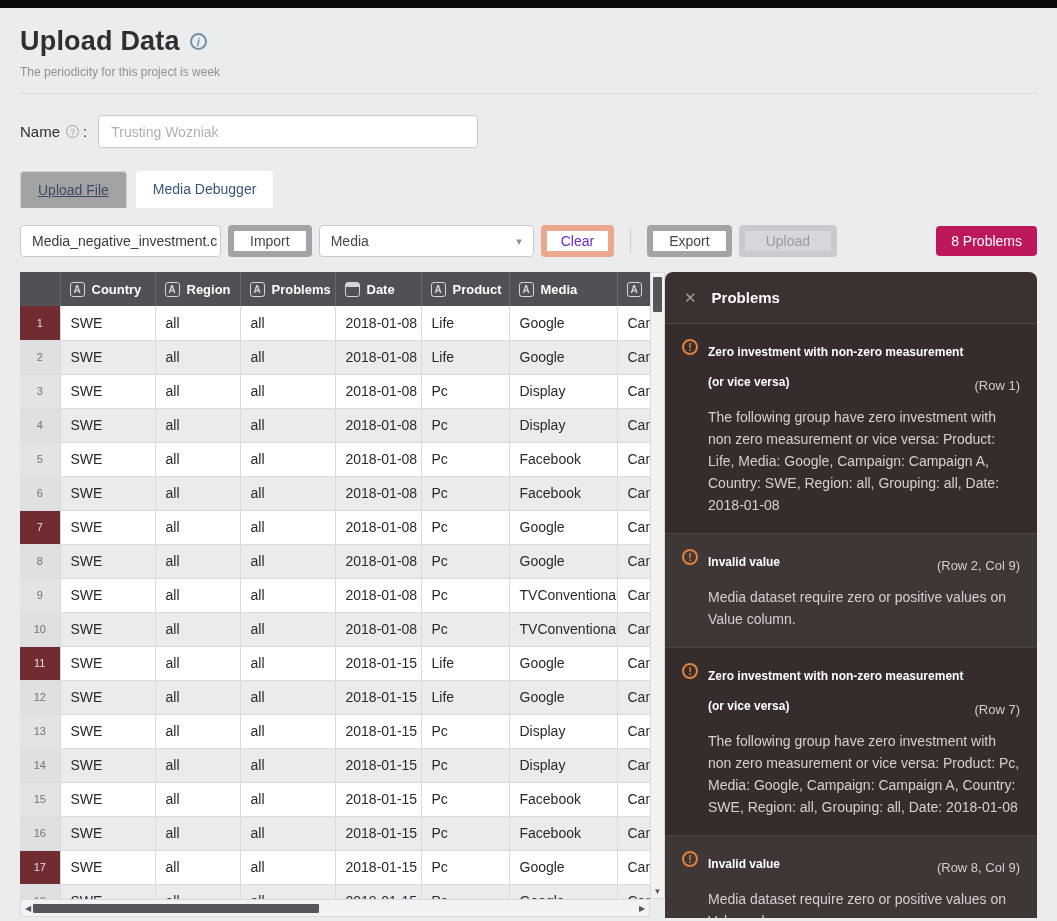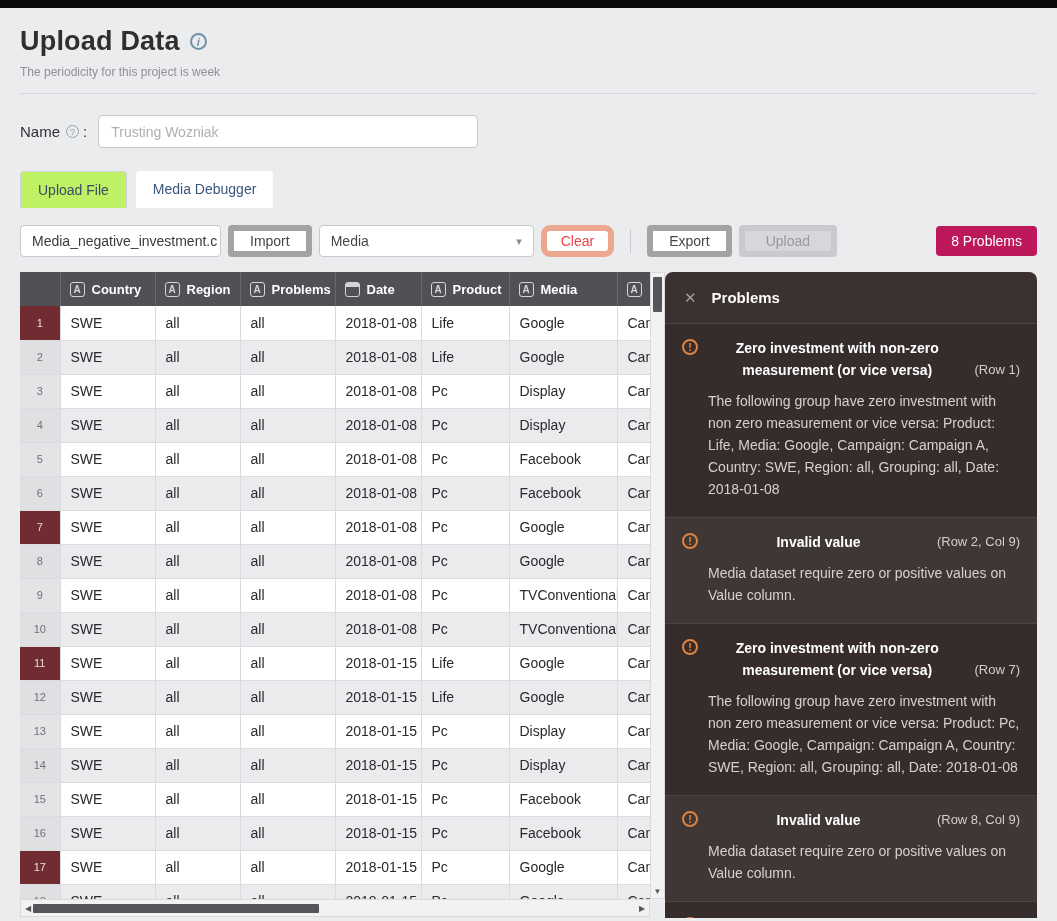--- a/index.html
+++ b/index.html
@@ -34,40 +34,40 @@
   .colon { margin-right:11px; }
   .name-input {
     width:380px; height:33px; border:1px solid #c7c9cd; border-radius:4px;
     padding:12px 12px; font-size:14px; color:#333; background:#fff;
     font-family:inherit; box-shadow:inset 0 1px 2px rgba(0,0,0,.05); outline:none;
   }
   .name-input::placeholder { color:#aeb0b4; }
 
   .tabs { display:flex; gap:9px; margin-top:23px; }
   .tab { padding:10px 17px; font-size:14px; border-radius:4px 4px 0 0; cursor:pointer; }
-  .tab.inactive { background:#bef264; color:#3d4a66; border:1px solid #d1d2d6; border-bottom:none; }
+  .tab.inactive { background:#a3a3a3; color:#3d4a66; border:1px solid #d1d2d6; border-bottom:none;text-decoration:underline; }
   .tab.active { background:#ffffff; color:#3a567c; }
 
   .toolbar { display:flex; align-items:center; gap:7px; margin-top:17px; }
   .tb-field {
     width:201px; height:32px; background:#fff; border:1px solid #c7c9cd; border-radius:4px;
     display:flex; align-items:center; padding:0 11px; font-size:14px; color:#3a3b3e;
     white-space:nowrap; overflow:hidden; cursor:text;
   }
   .btn {
     height:32px; padding:0 16px; background:#fff; border:6px solid #a3a3a3; border-radius:4px;
     font-size:14px; color:#46474b; font-family:inherit; cursor:pointer;
   }
   .select {
     width:215px; height:32px; background:#fff; border:1px solid #c7c9cd; border-radius:4px;
     display:flex; align-items:center; justify-content:space-between;
     padding:0 11px; font-size:14px; color:#46474b; cursor:pointer;
   }
   .chev { color:#8b8d92; font-size:11px; }
-  .btn.clear { border-color:#eca78f; color:#ef4444; padding:0 14px;border-radius:9px; }
+  .btn.clear { border-color:#eca78f; color:#6d28d9; padding:0 14px; }
   .vdiv { width:1px; height:24px; background:#c9cacd; margin:0 9px; }
   .btn.upload { background:#d6d7da; color:#98999d; border-color:#c9cace; padding:0 21px; cursor:default; }
   .spacer { flex:1; }
   .btn.problems { background:#be185d; color:#fff; border:none; height:30px; padding:0 15px; }
 
   .main { position:relative; margin-top:15px; height:646px; }
 
   .table-viewport { position:absolute; left:0; top:0; width:630px; height:627px; overflow:hidden; background:#fff; }
   table { border-collapse:collapse; table-layout:fixed; width:790px; }
   thead th {
@@ -112,21 +112,21 @@
 
   .prob-item { padding:13px 17px 17px; border-top:1px solid #4f4444; cursor:pointer; }
   .prob-item:nth-child(odd) { background:#362c2c; }
   .prob-item:nth-child(even) { background:#3f3636; }
   .prob-head { display:flex; align-items:flex-start; }
   .warn-icon {
     flex:0 0 auto; width:16px; height:16px; border-radius:50%;
     border:2px solid #de8340; color:#de8340; font-weight:bold; font-size:11px;
     display:flex; align-items:center; justify-content:center; margin-top:2px;
   }
-  .prob-title { flex:1; margin:0 8px 0 10px; font-size:14px; font-weight:bold; line-height:22px; color:#ffffff;text-align:center; }
+  .prob-title { flex:1; margin:0 8px 0 10px; font-size:12px; font-weight:bold; line-height:30px; color:#ffffff; }
   .prob-ref { align-self:flex-end; font-size:13px; color:#d6cdcd; white-space:nowrap; line-height:22px; }
   .prob-desc { margin:9px 0 0 26px; font-size:14px; line-height:22px; color:#d8cfcf; }
 </style>
 </head>
 <body>
 
 <div class="top-bar"></div>
 
 <div class="page">
 

